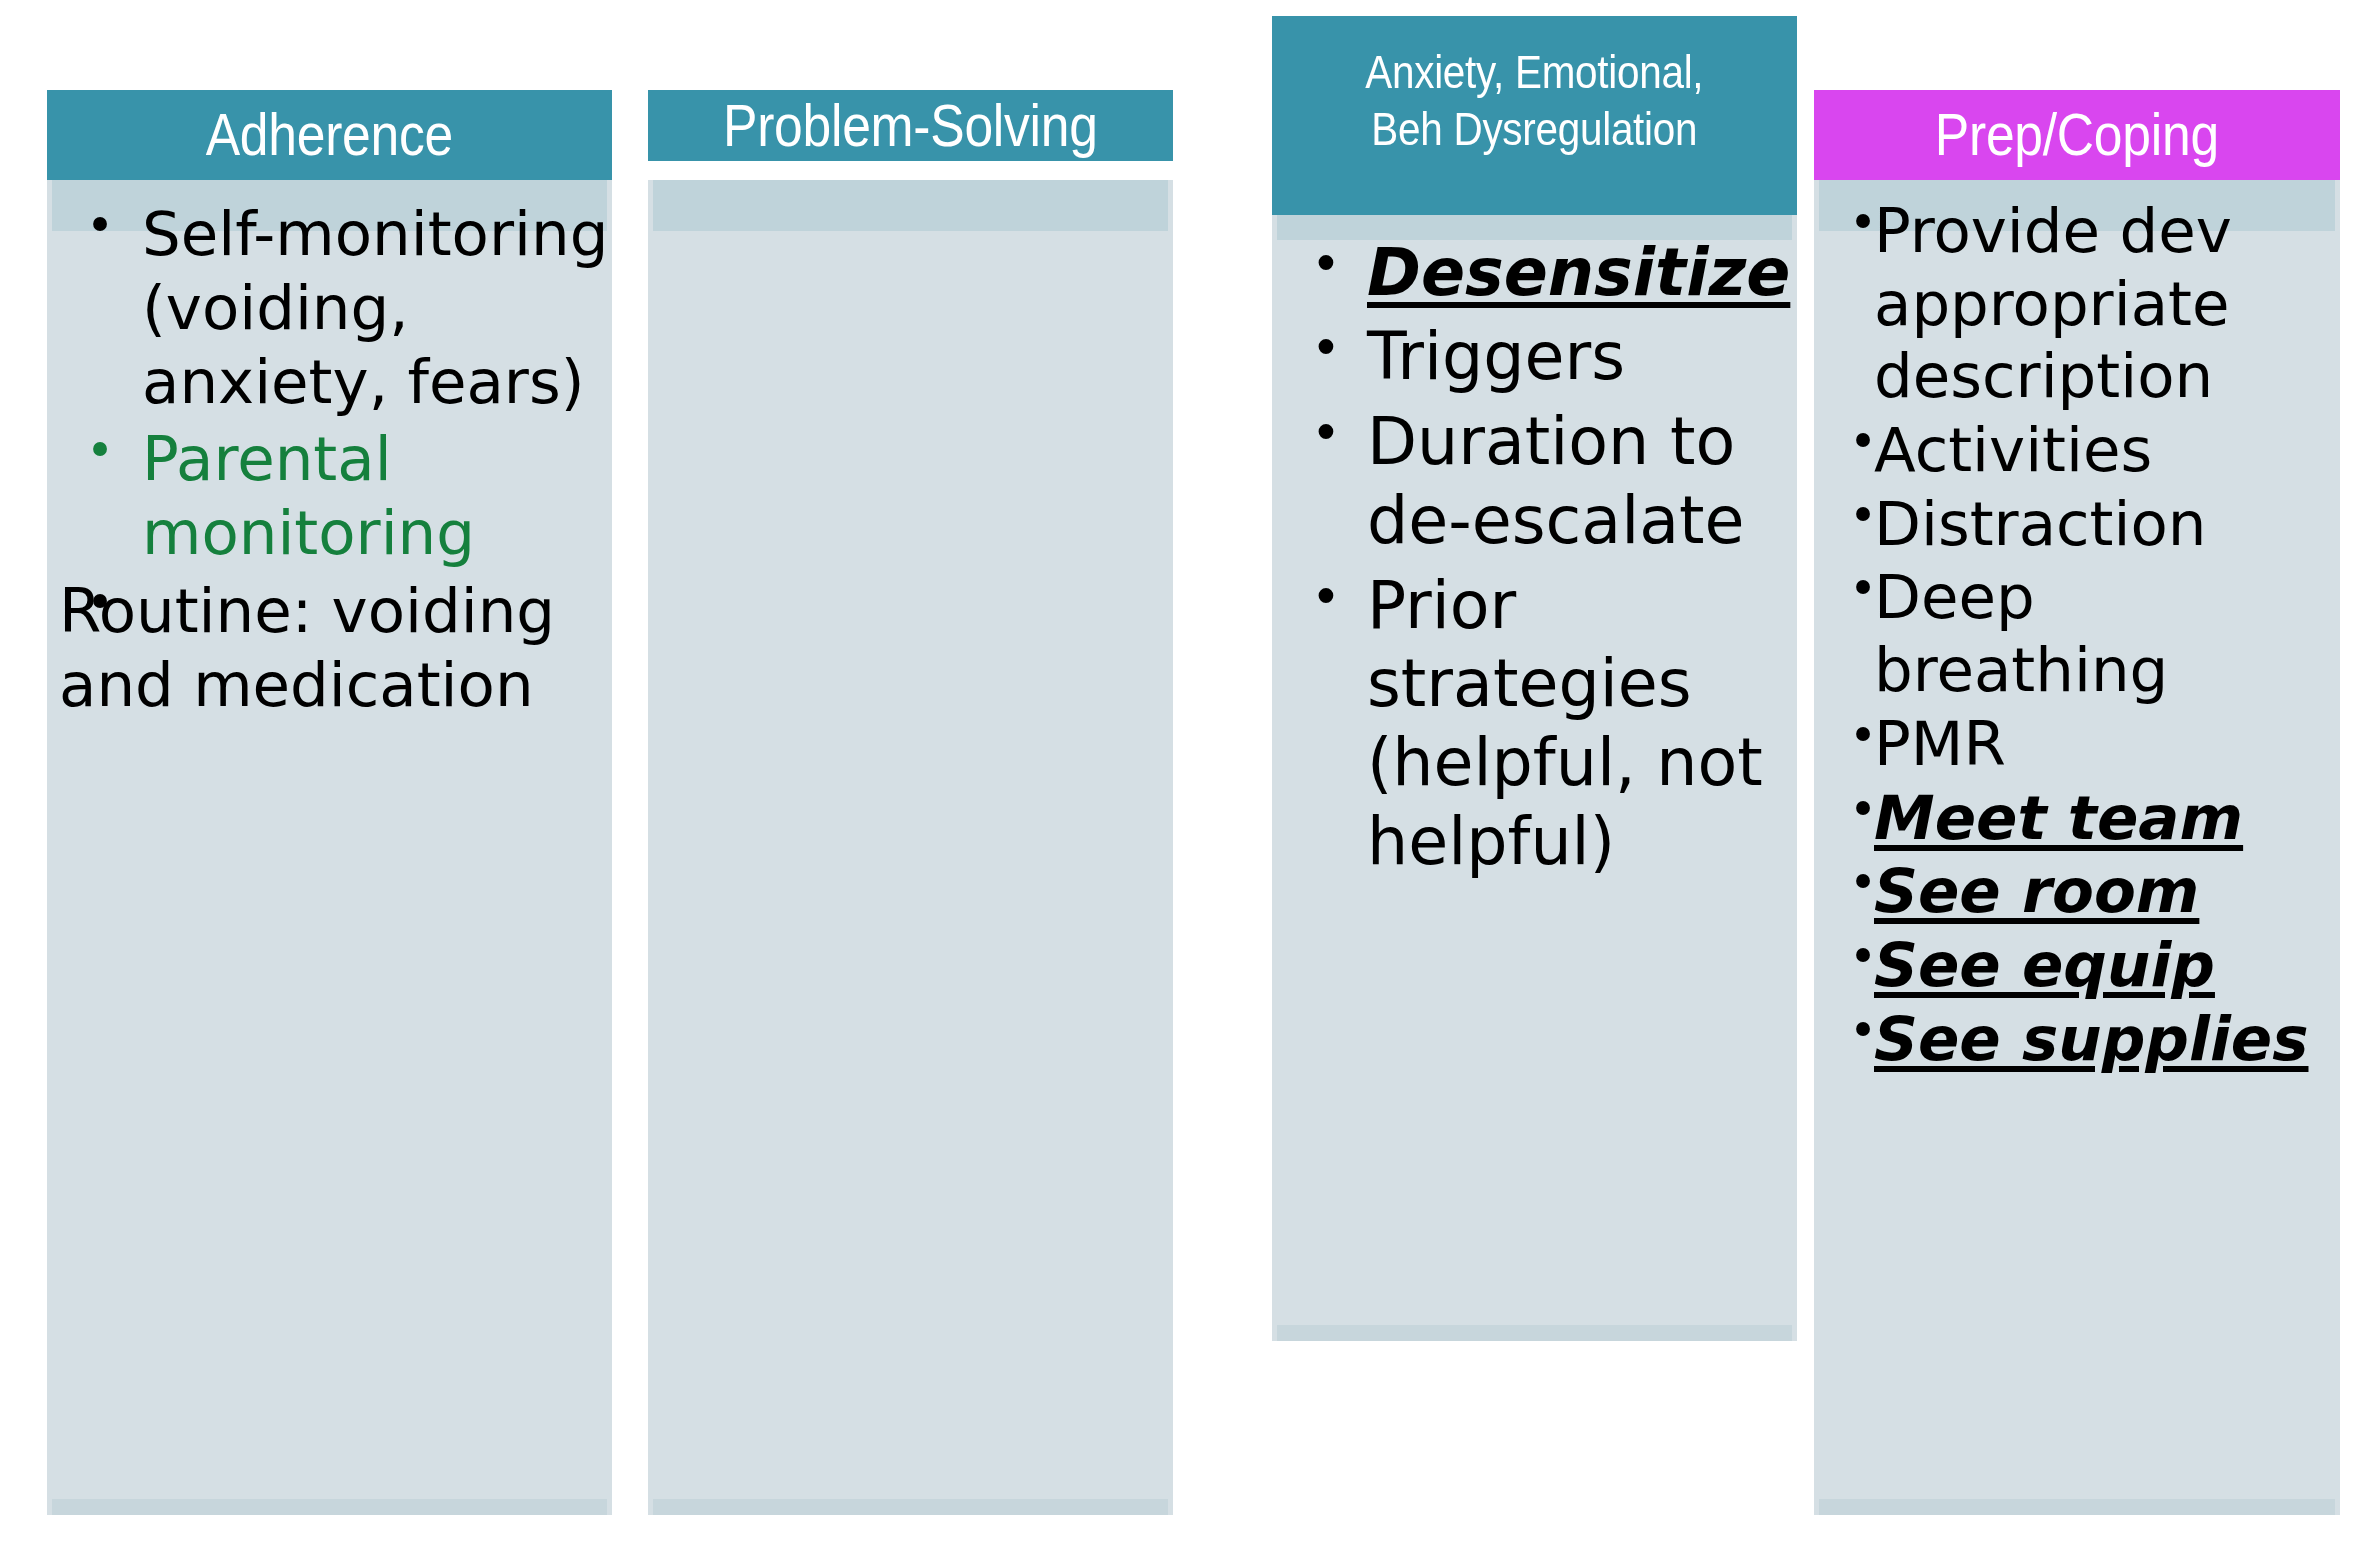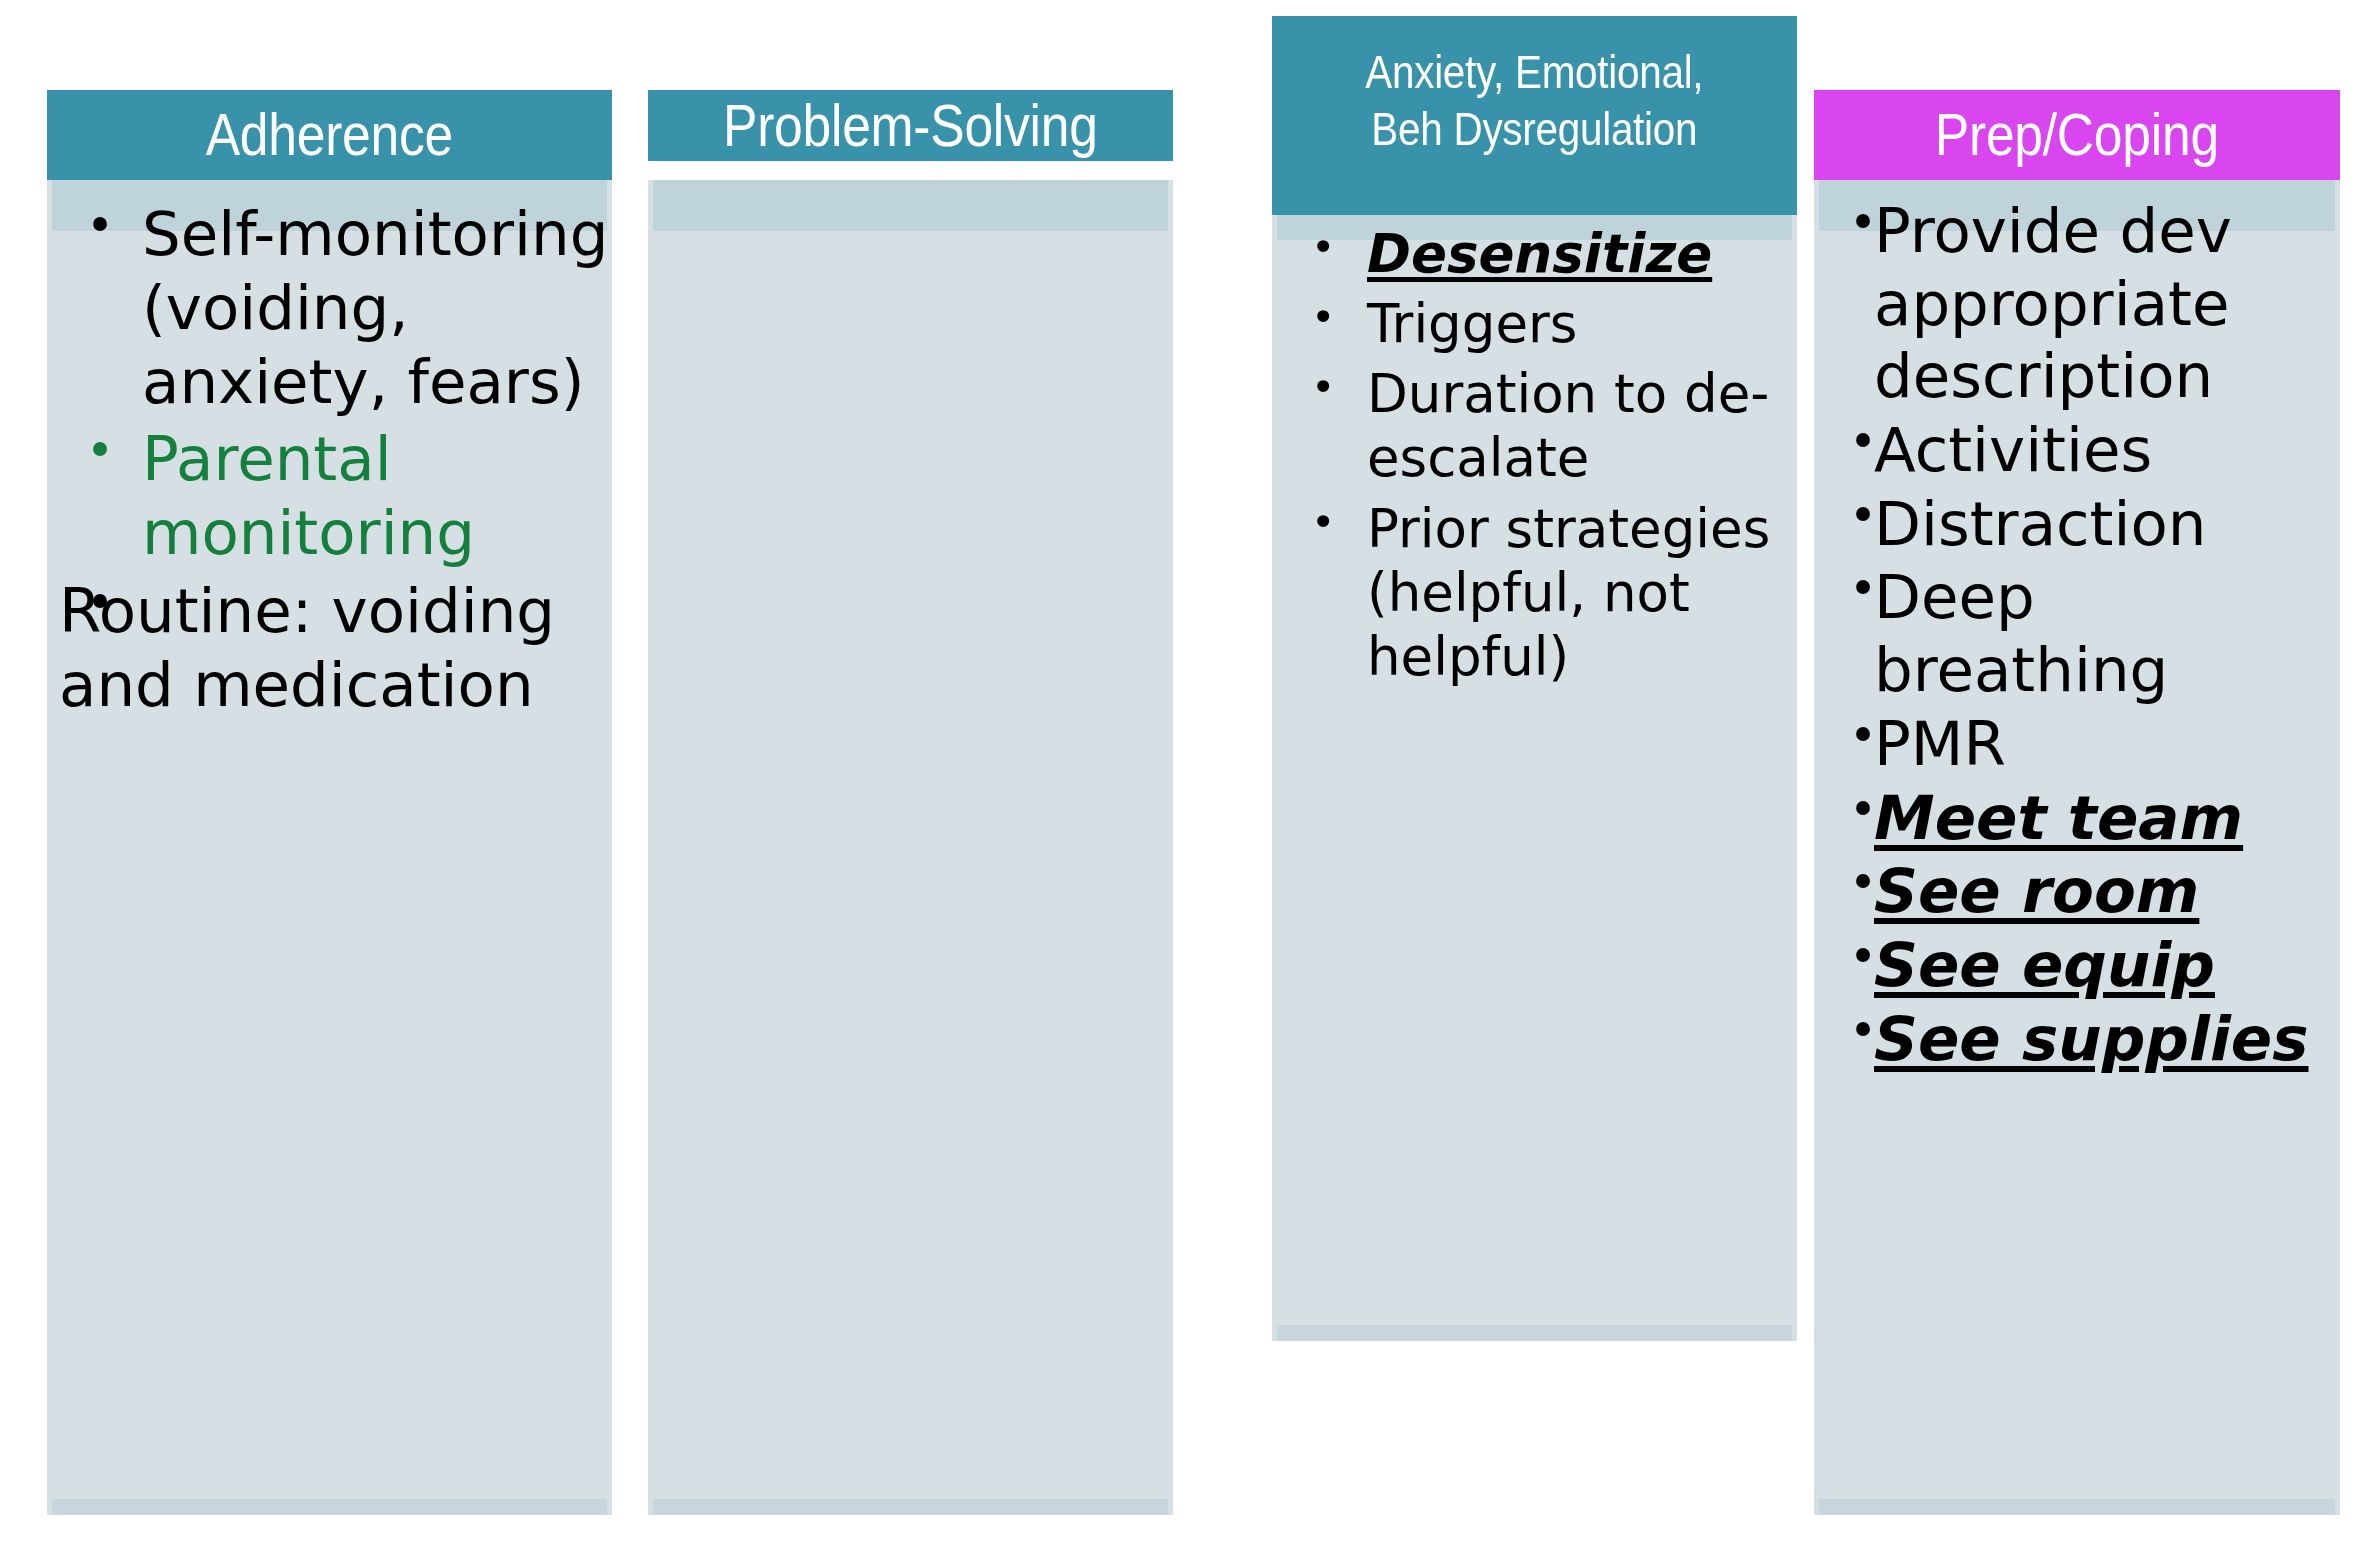--- a/index.html
+++ b/index.html
@@ -123,21 +123,21 @@
   #col2 .col-header .htext { font-size: 60px; line-height: 1.0; }
   #col2 .band-top   { height: 51px; }
   #col2 ul.bullets  { margin-top: 17.4px; font-size: 61px; line-height: 1.21; }
 
   
   #col3             { left: 1272px; top: 15.6px; width: 525px; height: 1325px; }
   #col3 .col-header { height: 199px; align-items: flex-start; padding-top: 27px; }
   #col3 .col-body   { top: 199px; }
   #col3 .col-header .htext { font-size: 47px; line-height: 1.22; }
   #col3 .band-top   { height: 25px; }
-  #col3 ul.bullets  { margin-top: 7px; font-size: 53px; line-height: 1.21; }
+  #col3 ul.bullets  { margin-top: 19px; font-size: 65px; line-height: 1.21; }
   #col3 ul.bullets > li { margin-bottom: 6.2px; }
 
   
   #col4             { left: 1814px; top: 90px; width: 526px; height: 1425px; }
   #col4 .col-header { height: 90px; }
   #col4 .col-body   { top: 90px; }
   #col4 .col-header .htext { font-size: 60px; line-height: 1.0; }
   #col4 .band-top   { height: 51px; }
   #col4 ul.bullets  { margin-top: 15px; font-size: 61px; line-height: 1.19; }
   #col4 ul.bullets > li { padding-left: 60px; margin-bottom: 1.2px; }

